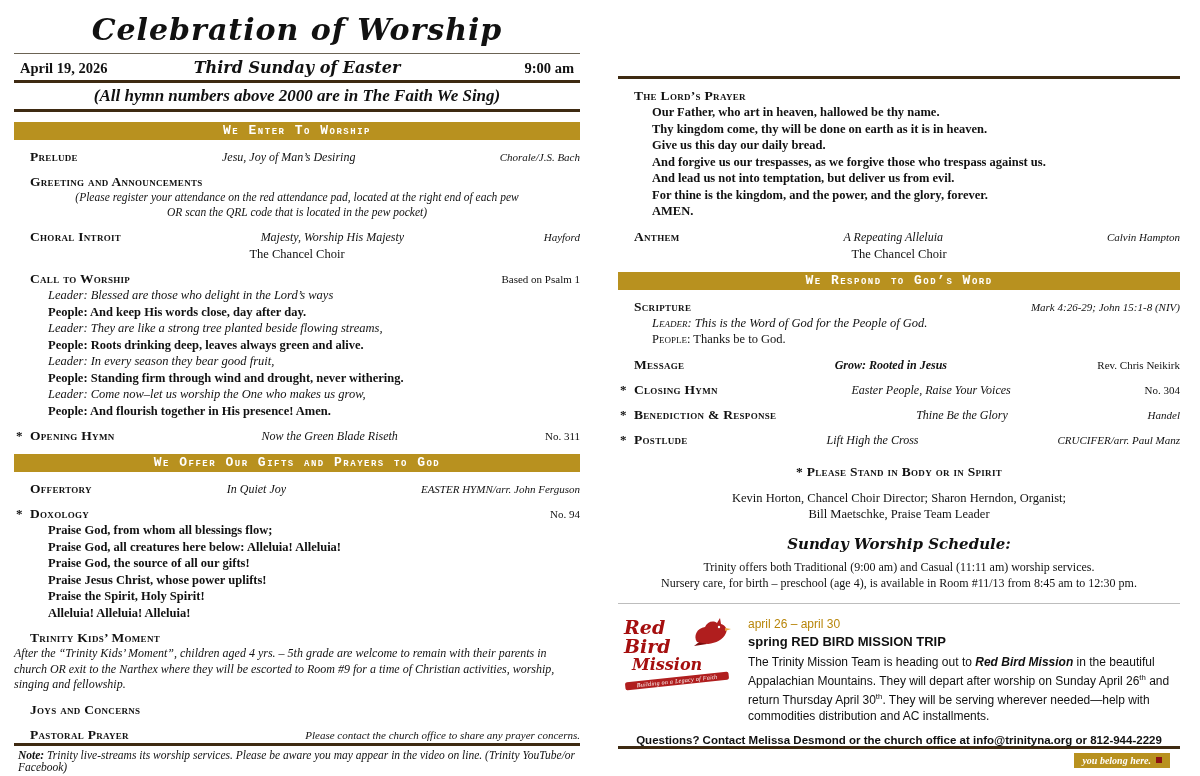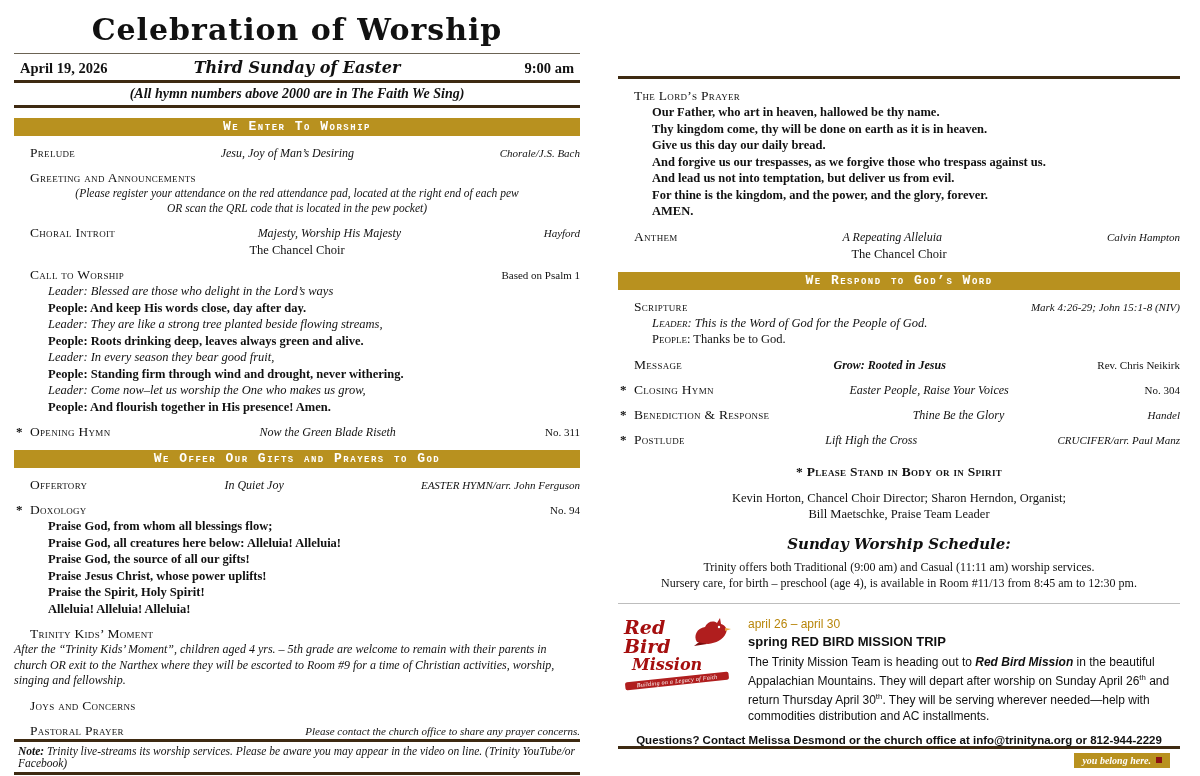--- a/index.html
+++ b/index.html
@@ -5,42 +5,42 @@
   * { margin:0; padding:0; box-sizing:border-box; }
   html,body { background:#ffffff; }
   body { font-family:"Liberation Serif", serif; color:#111; }
   .page { width:1200px; height:776px; overflow:hidden; display:flex; justify-content:space-between;
           padding:8px 20px 10px 14px; background:#fff; }
   .col { display:flex; flex-direction:column; height:100%; }
   .col-left { width:566px; }
   .col-right { width:562px; padding-top:68px; }
 
   
-  .masthead-title { text-align:center; font-family:"DejaVu Serif", serif; font-weight:bold;
+  .masthead-title { text-align:center; font-family:"DejaVu Serif", serif; font-style:italic; font-weight:bold;
                     font-size:30px; letter-spacing:1px; padding:4px 0 6px; }
   .date-row { display:grid; grid-template-columns:1fr auto 1fr; align-items:baseline;
               border-top:1px solid #6b6353; padding:4px 6px 3px; }
   .date-left { font-weight:bold; font-size:14.5px; }
   .date-center { font-family:"DejaVu Serif", serif; font-style:italic; font-weight:bold; font-size:16px; text-align:center; }
   .date-right { font-weight:bold; font-size:14.5px; text-align:right; }
   .hymn-note { border-top:3px solid #3e2a12; border-bottom:3px solid #3e2a12; text-align:center;
-               font-style:italic; font-weight:bold; font-size:14px; padding:3px 0; }
+               font-style:italic; font-weight:bold; font-size:17px; padding:3px 0; }
 
   
   .thick-rule { border-top:3px solid #3e2a12; }
 
   
   .banner { background:#b8911f; color:#fff; text-align:center; font-variant:small-caps; font-weight:bold;
             letter-spacing:1.5px; font-size:13px; padding:1px 0 2px; margin:10px 0 2px;font-family:Liberation Mono, monospace; }
 
   
   .prog-item { margin-top:9px; }
   .prog-row { display:flex; align-items:baseline; position:relative; padding-left:16px; }
   .row-star { position:absolute; left:2px; top:0; font-weight:bold; font-size:13px; }
-  .row-label { font-variant:small-caps; font-weight:normal; font-size:13.5px; letter-spacing:.3px; white-space:nowrap; }
+  .row-label { font-variant:small-caps; font-weight:bold; font-size:13.5px; letter-spacing:.3px; white-space:nowrap; }
   .row-title { flex:1; text-align:center; font-style:italic; font-size:12px; padding:0 8px; }
   .row-title.bold { font-weight:bold; }
   .row-right { font-size:11px; white-space:nowrap; }
   .row-right.italic { font-style:italic; }
   .row-sub { text-align:center; font-size:12.5px; line-height:16px; margin-top:1px; }
 
   .ln { font-size:12.5px; line-height:16.5px; }
   .ln-leader { margin-left:34px; font-style:italic; }
   .ln-people { margin-left:34px; font-weight:bold; }
   .ln-prayer { margin-left:34px; font-weight:bold; }

